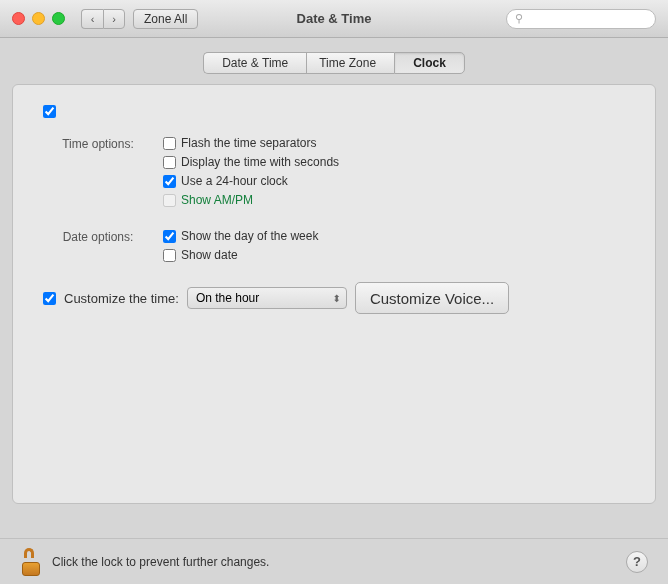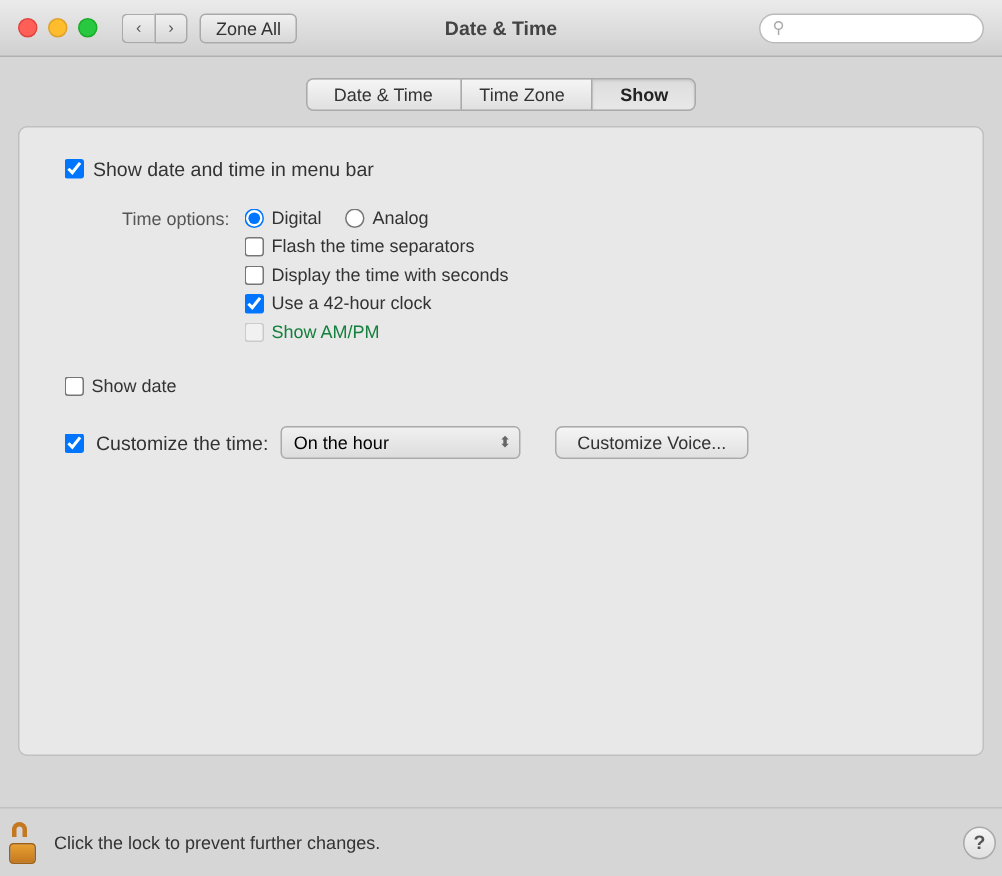--- a/index.html
+++ b/index.html
@@ -165,21 +165,21 @@
     }
 
     .section-row {
       display: flex;
       align-items: flex-start;
       margin-bottom: 6px;
     }
 
     .section-label {
       width: 120px;
-      text-align: right;
+      text-align: center;
       padding-right: 10px;
       padding-top: 1px;
       color: #555;
       font-size: 12px;
       flex-shrink: 0;
     }
 
     .section-content {
       display: flex;
       flex-direction: column;
@@ -242,39 +242,38 @@
       font-size: 10px;
       color: #666;
       pointer-events: none;
     }
 
     .customize-btn {
       padding: 3px 14px;
       background: linear-gradient(to bottom, #f5f5f5, #e0e0e0);
       border: 1px solid #aaa;
       border-radius: 5px;
-      font-size: 12px;
+      font-size: 15px;
       cursor: pointer;
       color: #333;
-      height: 22px;
-      margin-left: 15px;
+      height: 32px;
     }
 
     
     .bottom-bar {
       position: absolute;
       bottom: 0;
       left: 0;
       right: 0;
       height: 46px;
       background: #d6d6d6;
       border-top: 1px solid #c0c0c0;
       display: flex;
       align-items: center;
-      padding: 0 4px;
+      padding: 0 20px;
       margin-top: 33px;
     }
 
     .lock-icon {
       width: 22px;
       height: 28px;
       margin-right: 10px;
       position: relative;
       flex-shrink: 0;
     }
@@ -347,66 +346,60 @@
 
   <div class="search-box">
     <span class="search-icon">⚲</span>
     <input type="text" placeholder="" style="">
   </div>
 </div>
 
 <div class="tabs-bar">
   <div class="tab">Date &amp; Time</div>
   <div class="tab">Time Zone</div>
-  <div class="tab active">Show</div>
+  <div class="tab active">Clock</div>
 </div>
 
 <div class="main-content">
 
   <div class="show-menu-bar-row">
     <input type="checkbox" id="showMenuBar" checked="" style="">
-    <label for="showMenuBar">Show date and time in menu bar</label>
   </div>
 
   <div class="section-row">
     <div class="section-label">Time options:</div>
     <div class="section-content">
-      <div class="radio-row">
-        <div class="radio-item">
-          <input type="radio" name="timeformat" id="digital" checked="" style="">
-          <label for="digital">Digital</label>
-        </div>
-        <div class="radio-item">
-          <input type="radio" name="timeformat" id="analog" style="">
-          <label for="analog">Analog</label>
-        </div>
-      </div>
       <div class="check-item">
         <input type="checkbox" id="flashSeparators" style="">
         <label for="flashSeparators">Flash the time separators</label>
       </div>
       <div class="check-item">
         <input type="checkbox" id="displaySeconds" style="">
         <label for="displaySeconds">Display the time with seconds</label>
       </div>
       <div class="check-item">
         <input type="checkbox" id="use24hour" checked="" style="">
-        <label for="use24hour">Use a 42-hour clock</label>
+        <label for="use24hour">Use a 24-hour clock</label>
       </div>
       <div class="check-item">
         <input type="checkbox" id="showAMPM" disabled="" style="">
         <label for="showAMPM" class="disabled-text">Show AM/PM</label>
       </div>
     </div>
   </div>
 
   <div class="separator"></div>
 
   <div class="section-row">
+    <div class="section-label">Date options:</div>
     <div class="section-content">
+      <div class="check-item">
+        <input type="checkbox" id="showDayOfWeek" checked="" style="">
+        <label for="showDayOfWeek">Show the day of the week</label>
+      </div>
       <div class="check-item">
         <input type="checkbox" id="showDate" style="">
         <label for="showDate">Show date</label>
       </div>
     </div>
   </div>
 
   <div class="announce-row">
     <input type="checkbox" id="announceTime" checked="" style="">
     <label for="announceTime">Customize the time:</label>

